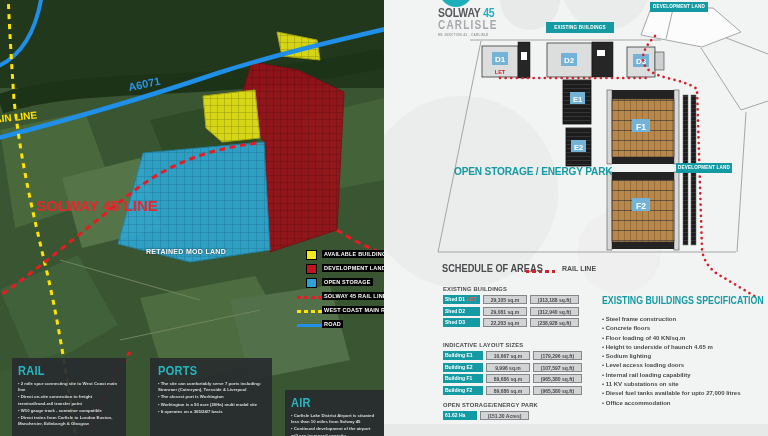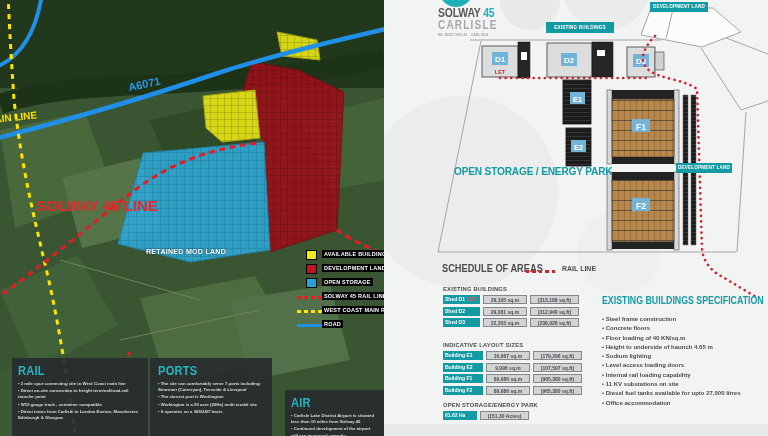--- a/index.html
+++ b/index.html
@@ -27,21 +27,21 @@
   .samp-yeldash{background:repeating-linear-gradient(90deg,#ffe400 0 4px,transparent 4px 7px);}
   .samp-road{background:#1f8fe8;}
   .leg-label{position:absolute;left:26px;top:1px;background:#000;color:#fff;font-size:5.5px;font-weight:800;padding:1px 2px;white-space:nowrap;letter-spacing:.2px;}
 
   
   .card{position:absolute;top:358px;height:78px;background:rgba(40,44,46,.93);padding:5px 6px 4px 6px;overflow:hidden;}
   .card h3{margin:0 0 3px 0;color:#25b7c0;font-size:13px;font-weight:800;letter-spacing:.3px;transform:scaleX(.85);transform-origin:0 0;}
   .card ul{margin:0;padding:0;list-style:none;}
   .card li{color:#dddddd;font-size:4.3px;font-weight:600;line-height:1.45;margin-bottom:1px;}
   .card li::before{content:"• ";}
-  #card-rail{left:12px;width:136px;}
+  #card-rail{left:12px;width:114px;}
   #card-ports{left:150px;width:122px;padding-left:8px;}
   #card-air{left:285px;width:99px;margin-top:32px;}
 
   
   #panel{position:absolute;left:384px;top:0;width:384px;height:436px;background:#f2f3f3;overflow:hidden;}
   #panel svg{position:absolute;left:0;top:0;}
 
   #logo{position:absolute;left:54px;top:5px;transform:scaleX(.8);transform-origin:0 0;white-space:nowrap;}
   .logo-l1{font-size:13px;font-weight:800;color:#57585a;letter-spacing:-.2px;}
   .logo-45{color:#1fb0bd;}

